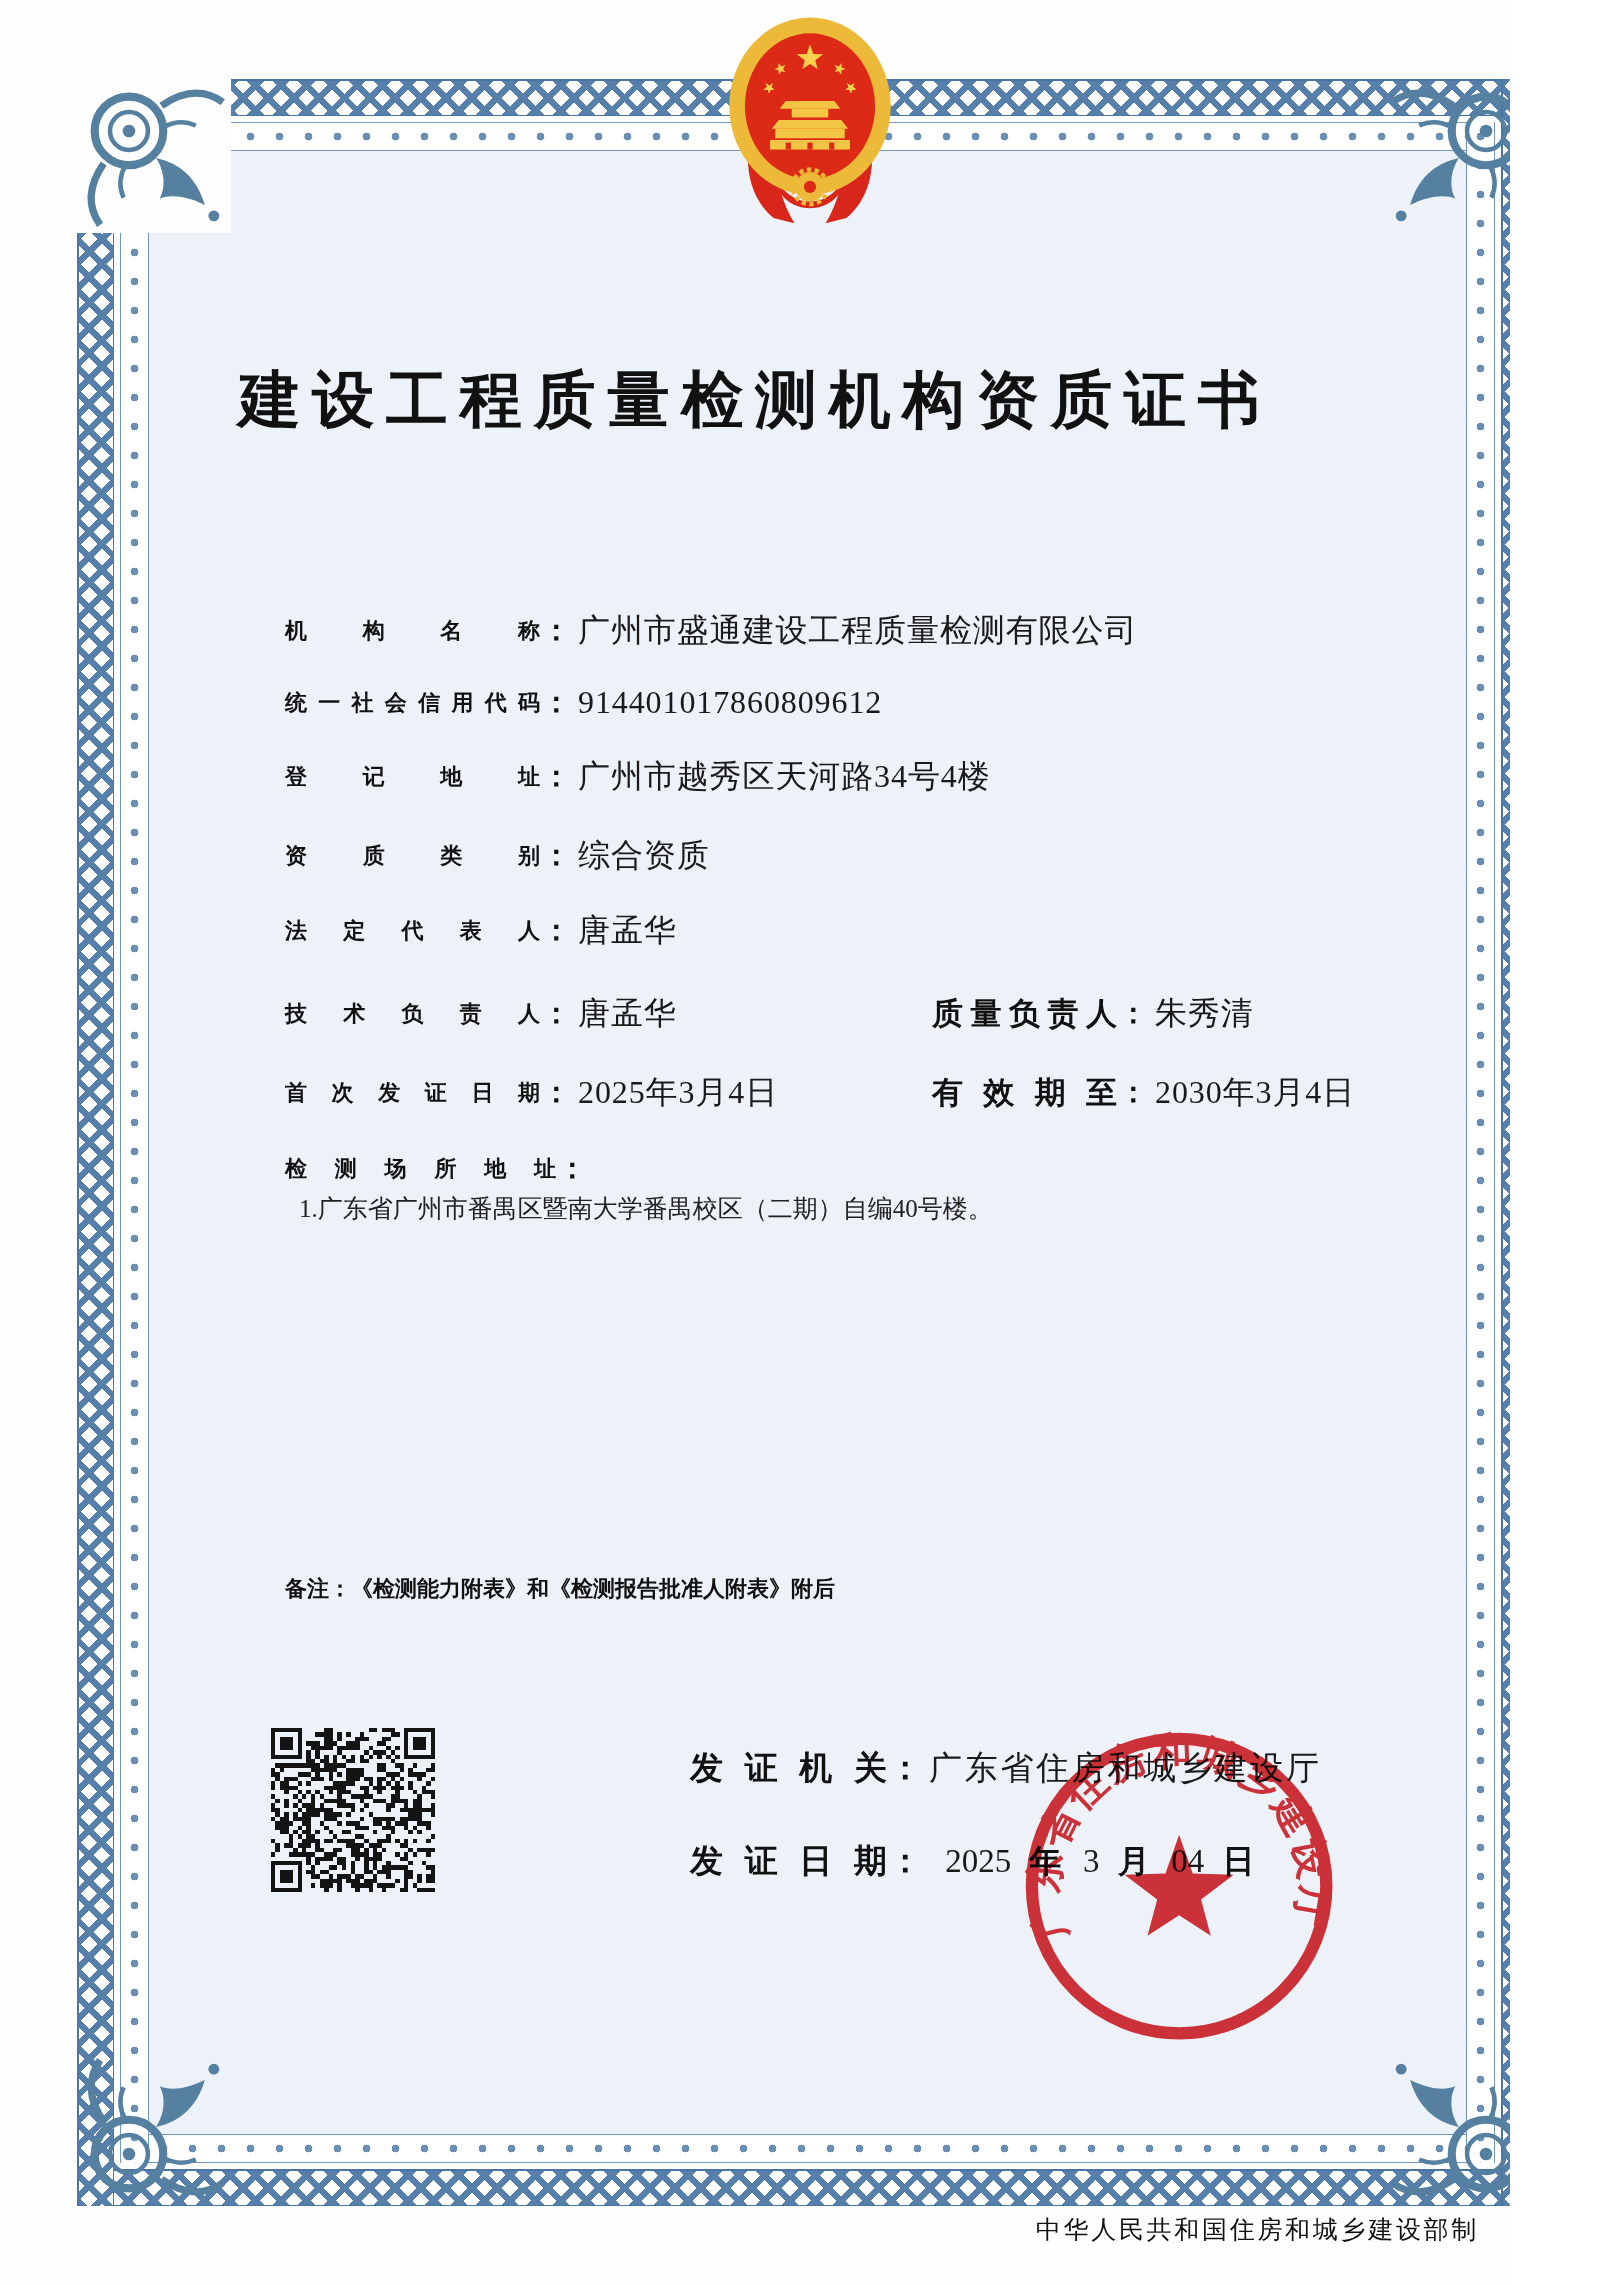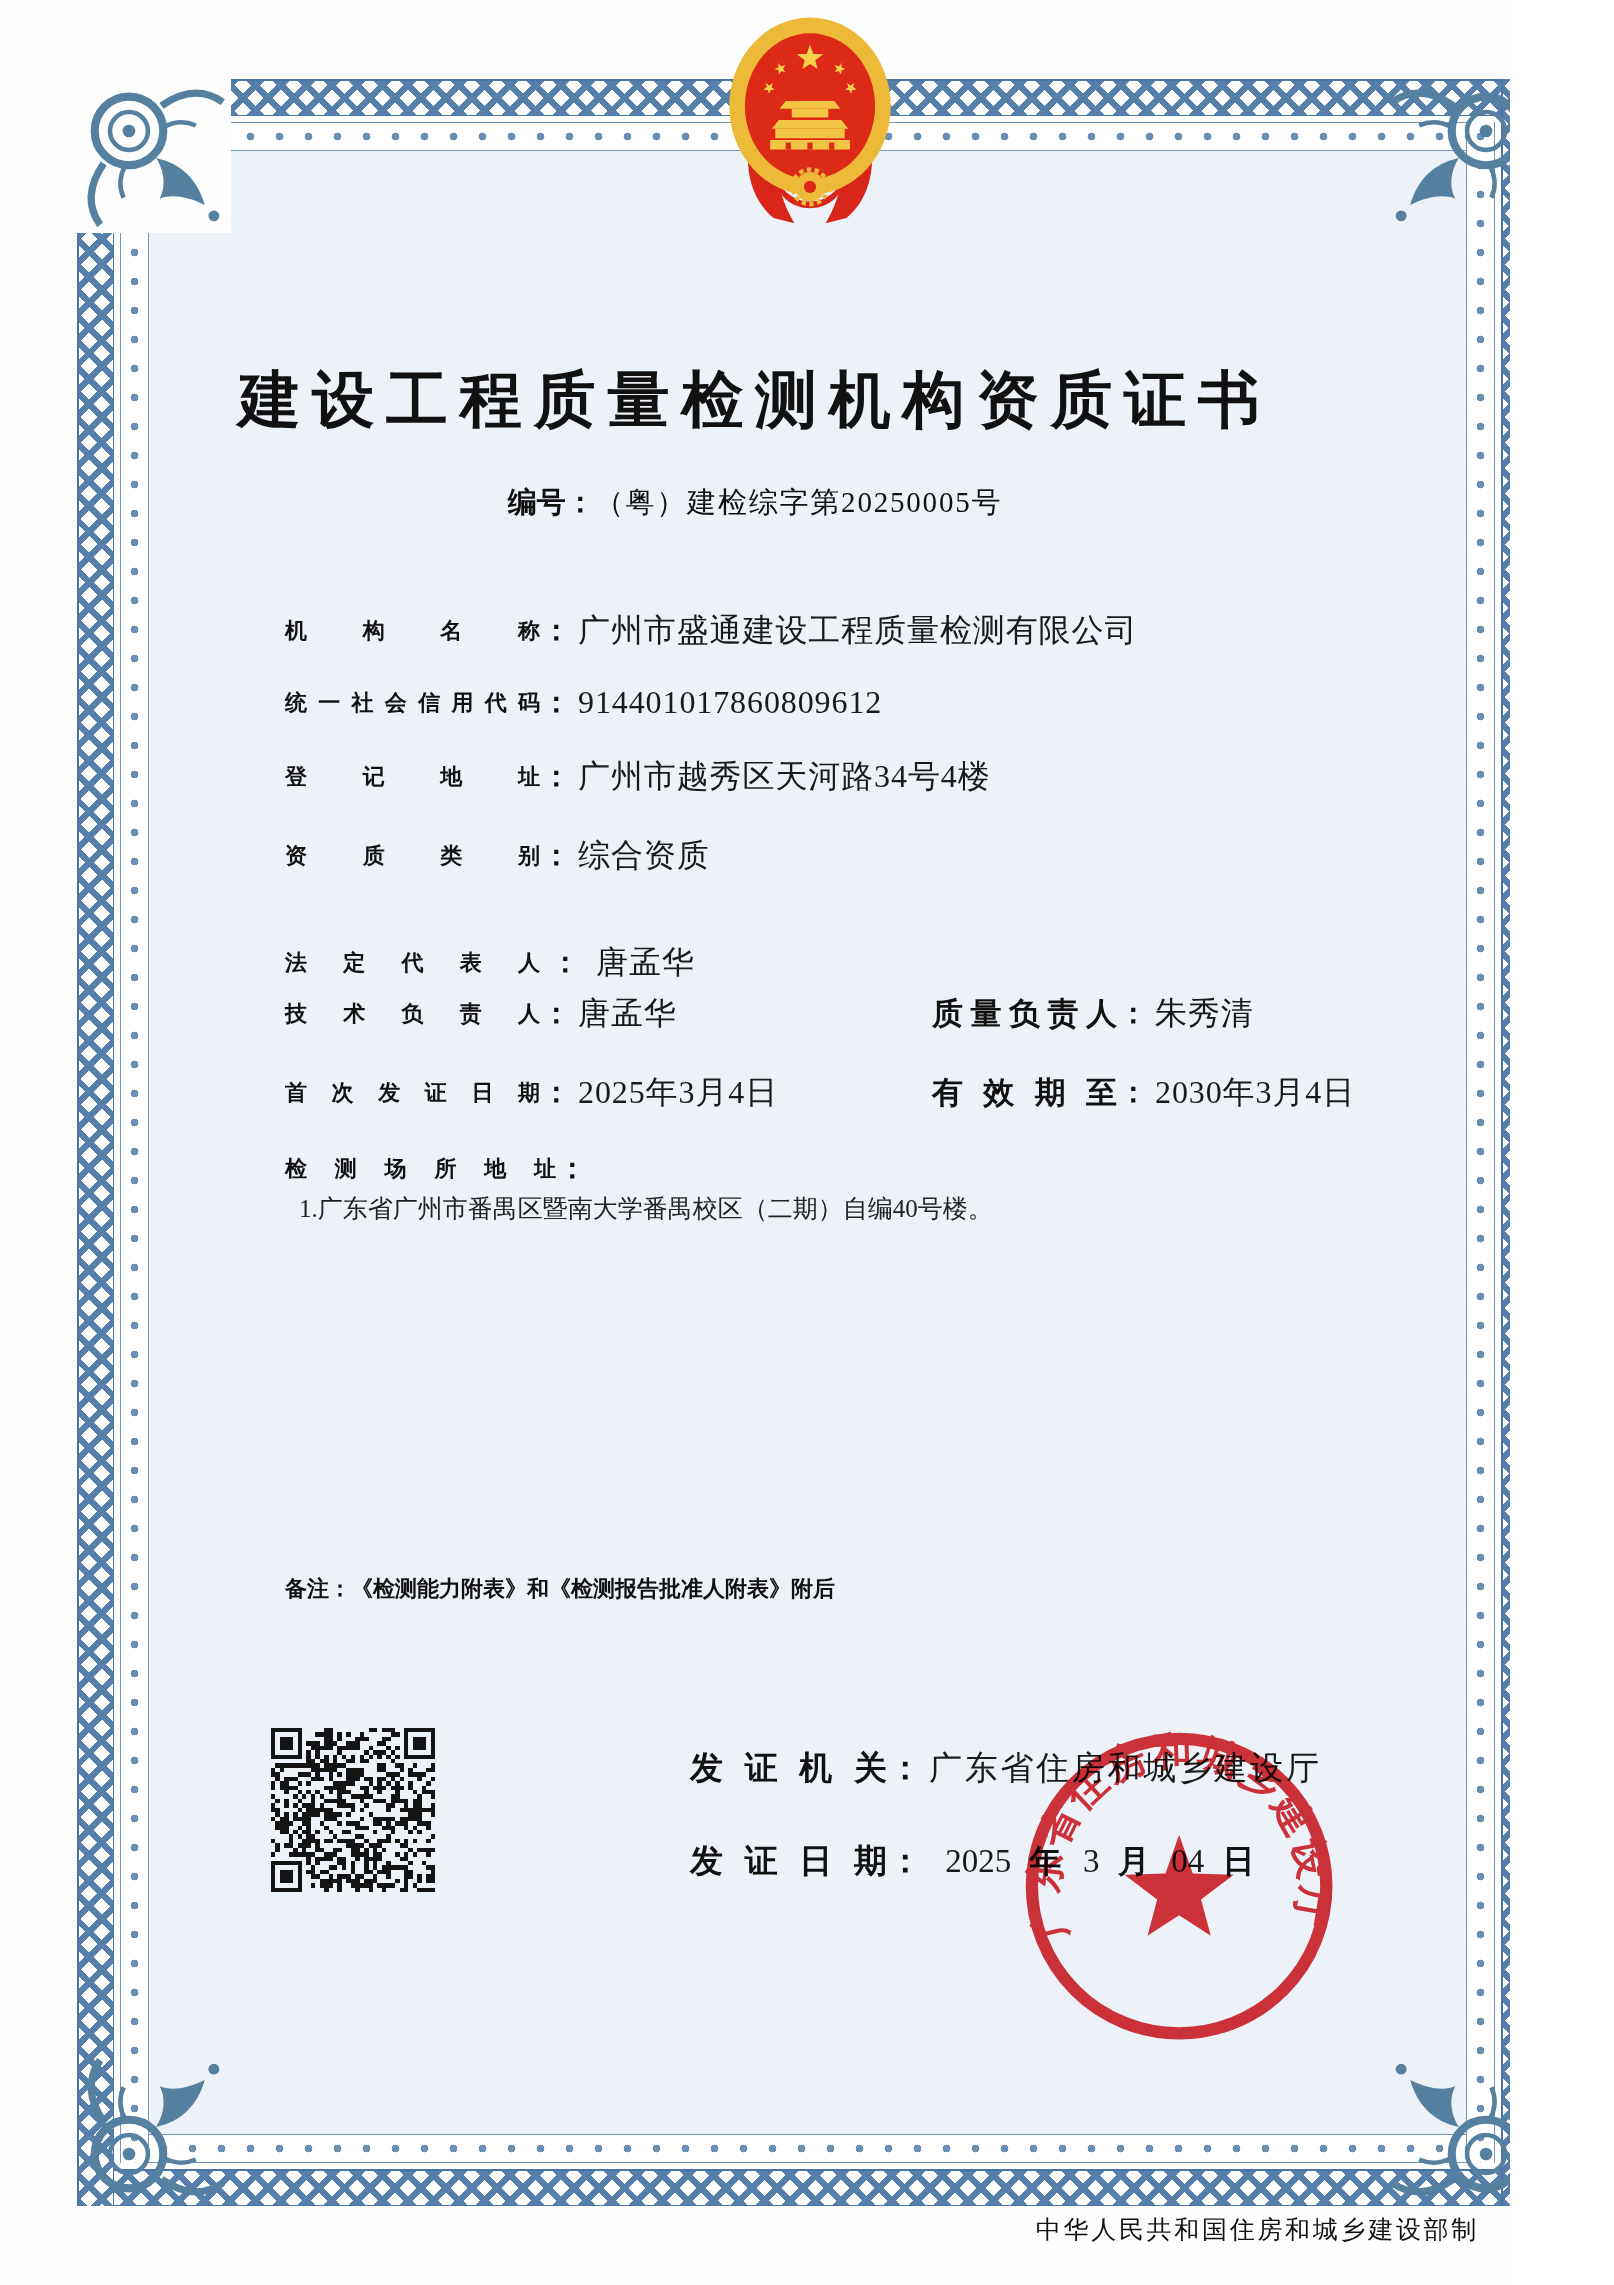--- a/index.html
+++ b/index.html
@@ -143,23 +143,20 @@
       <rect x="122" y="147" width="6" height="8" fill="#dd2a17"></rect>
     </g>
     <g>
       <circle cx="100" cy="198" r="17" fill="#ecba38"></circle>
       <circle cx="100" cy="198" r="20" fill="none" stroke="#ecba38" stroke-width="5" stroke-dasharray="5 4"></circle>
       <circle cx="100" cy="198" r="7" fill="#dd2a17"></circle>
     </g>
   </svg>
 
   <div class="title">建设工程质量检测机构资质证书</div>
-  <div class="certno">
-    <span class="no-label">编号：</span><span class="no-value">（粤）建检综字第20250005号</span>
-  </div>
 
   <div class="row" style="top:608px;">
     <span class="lbl">机 构 名 称</span>
       <span class="colon">：</span>
       <span class="val">广州市盛通建设工程质量检测有限公司</span>
   </div>
   <div class="row" style="top:680px;">
     <span class="lbl">统一社会信用代码</span>
       <span class="colon">：</span>
       <span class="val">914401017860809612</span>
@@ -167,21 +164,21 @@
   <div class="row" style="top:754px;">
     <span class="lbl">登 记 地 址</span>
       <span class="colon">：</span>
       <span class="val">广州市越秀区天河路34号4楼</span>
   </div>
   <div class="row" style="top:833px;">
     <span class="lbl">资 质 类 别</span>
       <span class="colon">：</span>
       <span class="val">综合资质</span>
   </div>
-  <div class="row" style="top:940px;gap:9px;">
+  <div class="row" style="top:908px;">
     <span class="lbl">法 定 代 表 人</span>
       <span class="colon">：</span>
       <span class="val">唐孟华</span>
   </div>
   <div class="row" style="top:991px;">
     <span class="lbl">技 术 负 责 人</span>
       <span class="colon">：</span>
       <span class="val">唐孟华</span>
   </div>
   <div class="row2" style="top:991px;">

